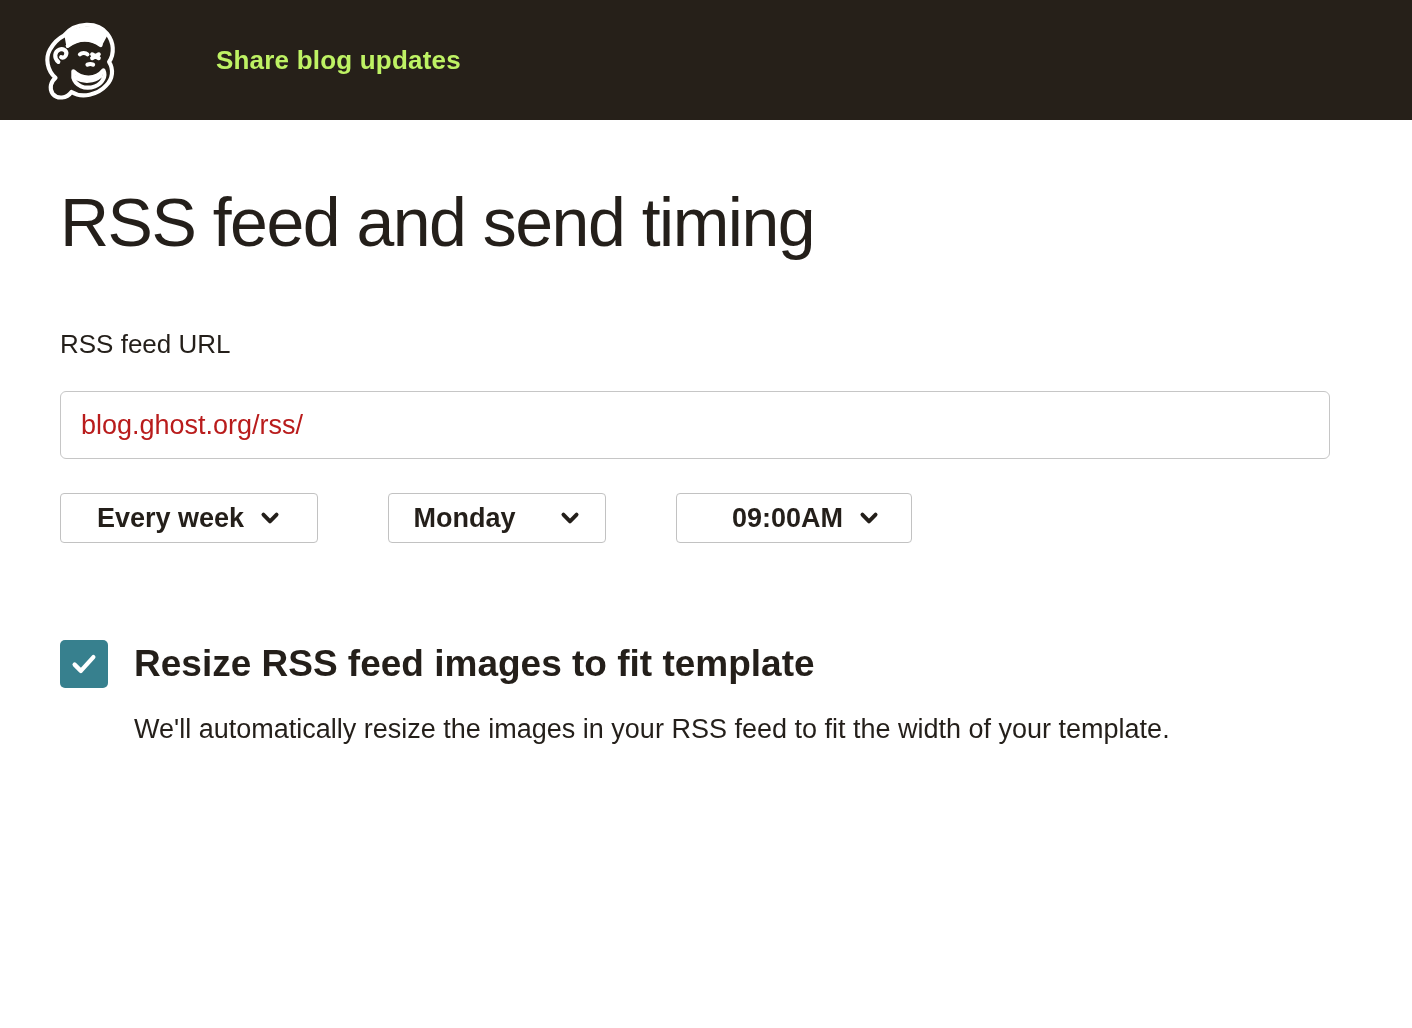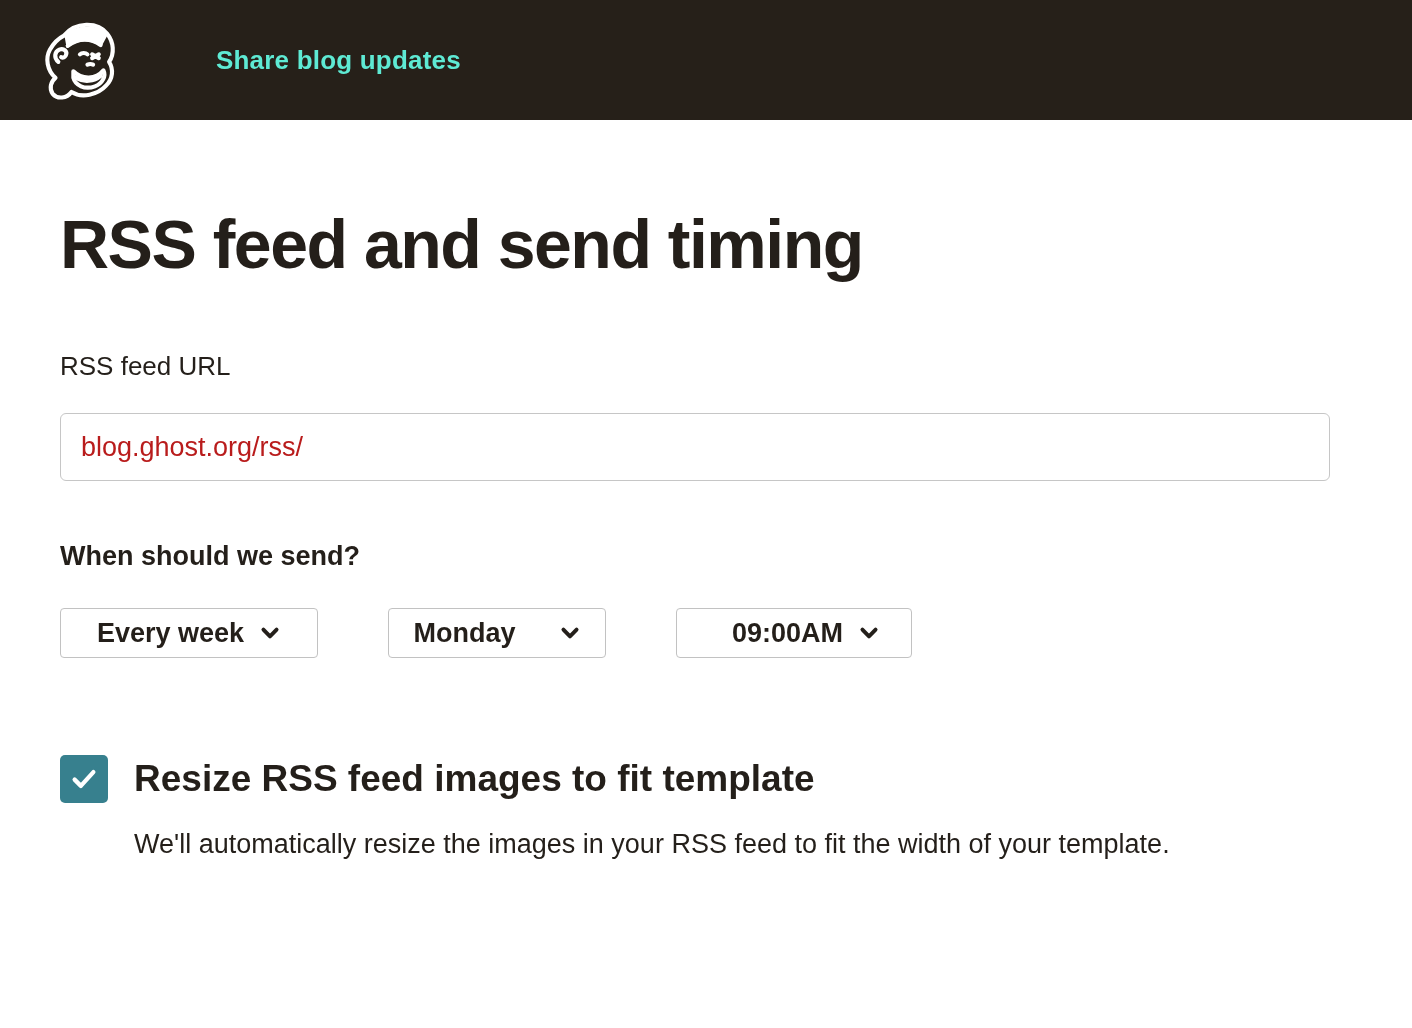--- a/index.html
+++ b/index.html
@@ -20,28 +20,28 @@
   .logo {
     width: 94px; height: 94px;
     margin-left: 32px;
     flex: 0 0 auto;
   }
   .header-title {
     margin-left: 90px;
     font-size: 26px;
     font-weight: 600;
     letter-spacing: 0.2px;
-    color: #5eead4;
+    color: #bef264;
   }
   
   .main { padding: 0 60px; }
   .page-title {
-    margin-top: 82px;
+    margin-top: 60px;
     font-size: 68px;
-    font-weight: 700;
+    font-weight: 400;
     letter-spacing: -1.5px;
     line-height: 1.25;
     color: #241F1A;
   }
   .field-label {
     display: block;
     margin-top: 63px;
     font-size: 26px;
     font-weight: 400;
     line-height: 32px;
@@ -145,21 +145,20 @@
   </svg>
   <div class="header-title">Share blog updates</div>
 </div>
 
 <div class="main">
   <h1 class="page-title">RSS feed and send timing</h1>
 
   <label class="field-label">RSS feed URL</label>
   <input class="url-input" type="text" value="blog.ghost.org/rss/" style="">
 
-  <div class="section-heading">When should we send?</div>
 
   <div class="dropdown-row">
     <div class="dropdown dd-frequency">
       <span class="dd-label">Every week</span>
       <svg class="chev" viewBox="0 0 16 16">
         <path d="M3.2 5.5 L8 10.5 L12.8 5.5" fill="none" stroke="#241F1A" stroke-width="2.8" stroke-linecap="round" stroke-linejoin="round"></path>
       </svg>
     </div>
     <div class="dropdown dd-day">
       <span class="dd-label">Monday</span>

